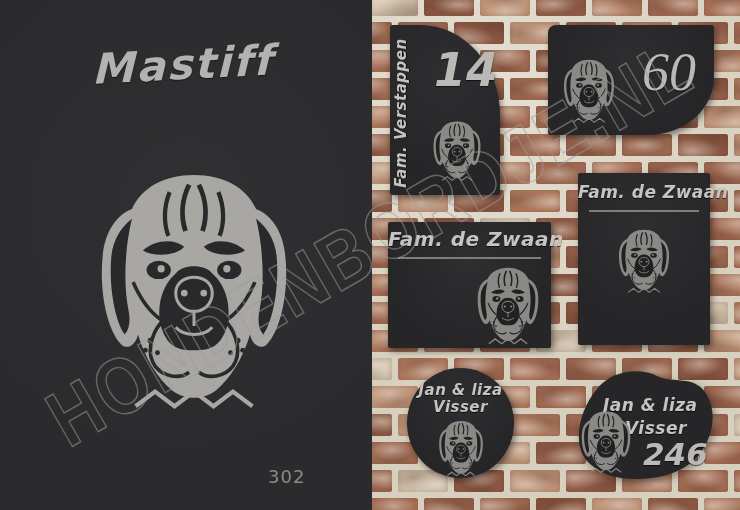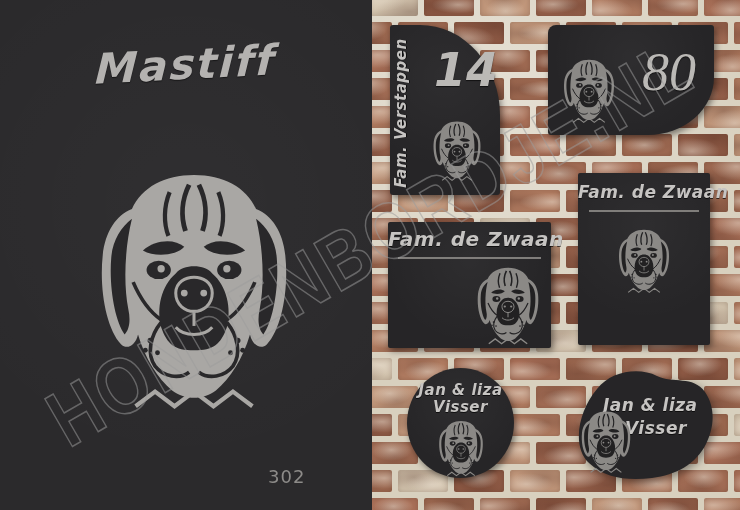--- a/index.html
+++ b/index.html
@@ -297,21 +297,21 @@
       <div class="pnum">14</div>
       <svg class="dog">
           <use href="#mastiff"></use>
         </svg>
     </div>
 
     <div class="plate plate-2">
       <svg class="dog">
           <use href="#mastiff"></use>
         </svg>
-      <div class="pnum">80</div>
+      <div class="pnum">60</div>
     </div>
 
     <div class="plate plate-3">
       <div class="pname">Fam. de Zwaan</div>
       <div class="rule"></div>
       <svg class="dog">
           <use href="#mastiff"></use>
         </svg>
     </div>
 
@@ -330,20 +330,21 @@
           <use href="#mastiff"></use>
         </svg>
     </div>
 
     <div class="plate plate-6">
       <svg class="blob-bg" viewBox="0 0 152 120" preserveAspectRatio="none">
         <path d="M34,24 C48,6 76,2 94,11 C110,19 130,10 142,27 C153,43 151,63 143,79 C133,99 113,110 89,113 C64,116 42,113 26,98 C8,81 16,45 34,24 Z" fill="#262527"></path>
       </svg>
       <div class="pname l1">Jan &amp; liza</div>
       <div class="pname l2">Visser</div>
+      <div class="pnum">246</div>
       <svg class="dog">
           <use href="#mastiff"></use>
         </svg>
     </div>
   </section>
 
   <svg class="watermark" viewBox="0 0 740 510">
     <text x="12" y="272" transform="rotate(-30 370 255)" font-family="Liberation Sans, sans-serif" font-size="80" font-weight="bold" letter-spacing="4" textLength="728" lengthAdjust="spacingAndGlyphs" fill="none" stroke="#9c9c9c" stroke-width="1.6" opacity="0.52">HONDENBORDJE.NL</text>
   </svg>
 

